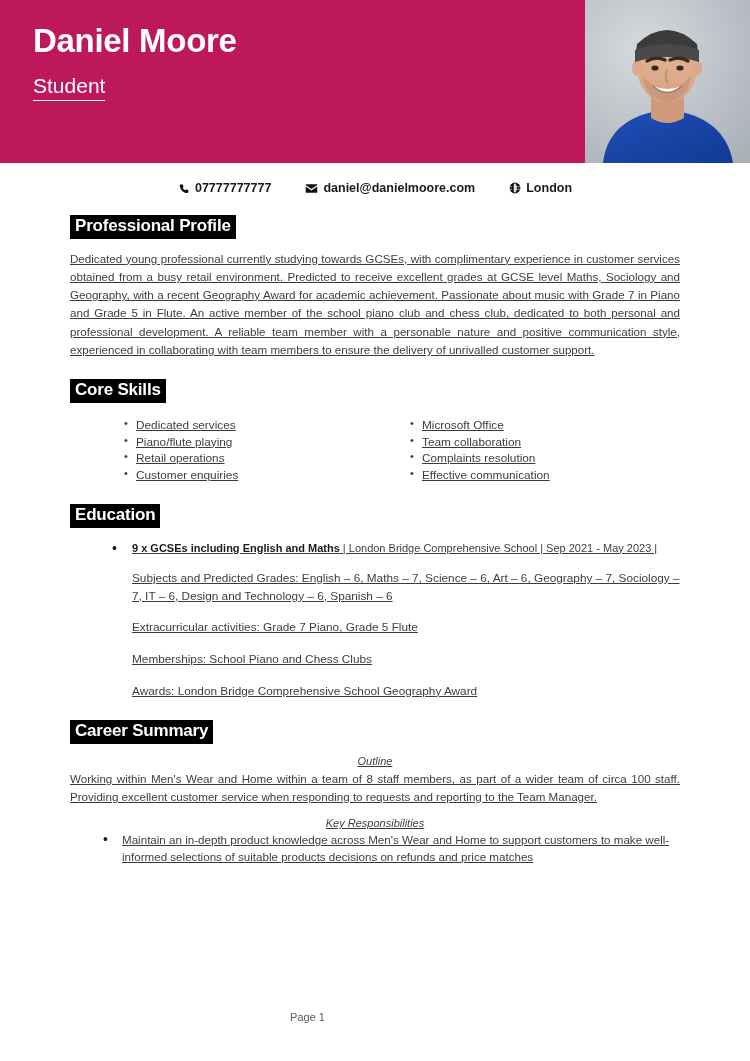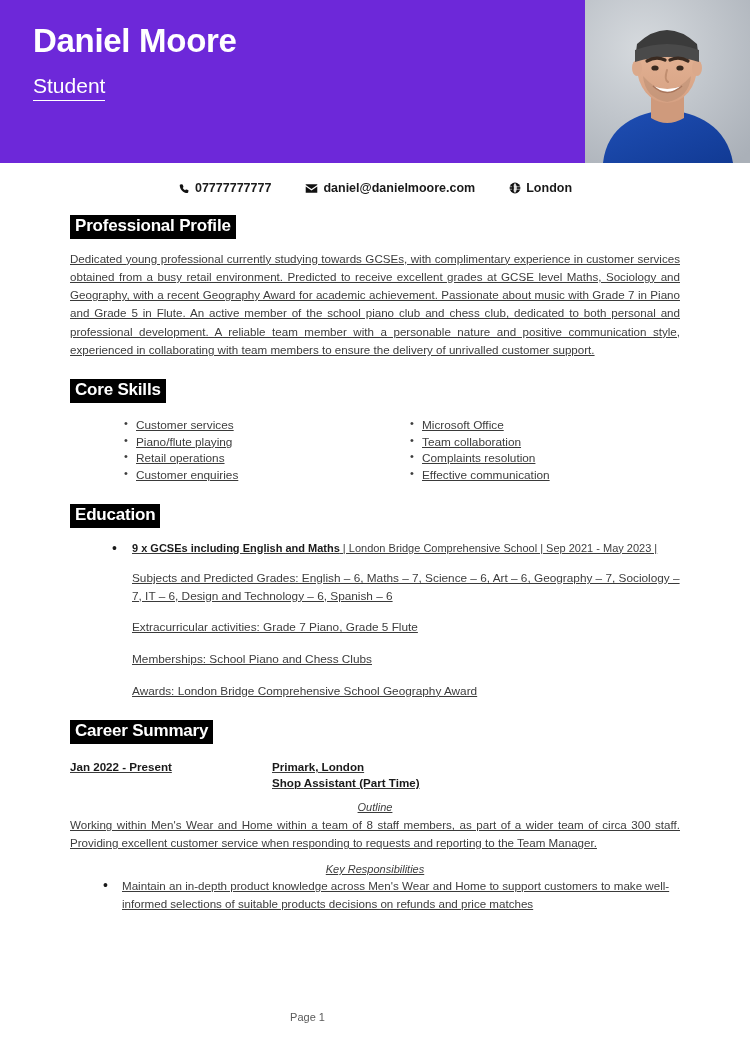--- a/index.html
+++ b/index.html
@@ -15,21 +15,21 @@
     color: #3a3a3a;
     position: relative;
     overflow: hidden;
   }
 
   
   .header {
     position: relative;
     width: 750px;
     height: 163px;
-    background: #6d28d9;
+    background: #be185d;
     overflow: hidden;
   }
   .header-text {
     position: absolute;
     left: 33px;
     top: 23px;
     width: 520px;
   }
   .name {
     font-size: 33px;
@@ -301,21 +301,21 @@
   <div class="section">
     <div class="section-heading">Professional Profile</div>
     <div class="para">Dedicated young professional currently studying towards GCSEs, with complimentary experience in customer services obtained from a busy retail environment. Predicted to receive excellent grades at GCSE level Maths, Sociology and Geography, with a recent Geography Award for academic achievement. Passionate about music with Grade 7 in Piano and Grade 5 in Flute. An active member of the school piano club and chess club, dedicated to both personal and professional development. A reliable team member with a personable nature and positive communication style, experienced in collaborating with team members to ensure the delivery of unrivalled customer support.</div>
   </div>
 
   <div class="section">
     <div class="section-heading">Core Skills</div>
     <div class="skills-grid">
       <div class="skills-col">
         <ul>
-          <li>Customer services</li>
+          <li>Dedicated services</li>
           <li>Piano/flute playing</li>
           <li>Retail operations</li>
           <li>Customer enquiries</li>
         </ul>
       </div>
       <div class="skills-col">
         <ul>
           <li>Microsoft Office</li>
           <li>Team collaboration</li>
           <li>Complaints resolution</li>
@@ -334,30 +334,23 @@
       <div class="edu-sub">Subjects and Predicted Grades: English – 6, Maths – 7, Science – 6, Art – 6, Geography – 7, Sociology – 7, IT – 6, Design and Technology – 6, Spanish – 6</div>
       <div class="edu-sub">Extracurricular activities: Grade 7 Piano, Grade 5 Flute</div>
       <div class="edu-sub">Memberships: School Piano and Chess Clubs</div>
       <div class="edu-sub">Awards: London Bridge Comprehensive School Geography Award</div>
     </div>
   </div>
 
   <div class="section">
     <div class="section-heading">Career Summary</div>
 
-    <div class="job-row">
-      <div class="job-dates">Jan 2022 - Present</div>
-      <div class="job-meta">
-        <div>Primark, London</div>
-        <div>Shop Assistant (Part Time)</div>
-      </div>
-    </div>
 
     <div class="sub-label">Outline</div>
-    <div class="job-outline">Working within Men's Wear and Home within a team of 8 staff members, as part of a wider team of circa 300 staff. Providing excellent customer service when responding to requests and reporting to the Team Manager.</div>
+    <div class="job-outline">Working within Men's Wear and Home within a team of 8 staff members, as part of a wider team of circa 100 staff. Providing excellent customer service when responding to requests and reporting to the Team Manager.</div>
 
     <div class="sub-label">Key Responsibilities</div>
     <div class="resp-list">
       <div class="resp-item">Maintain an in-depth product knowledge across Men's Wear and Home to support customers to make well-informed selections of suitable products decisions on refunds and price matches</div>
     </div>
   </div>
 
 </div>
 
 <div class="footer">

